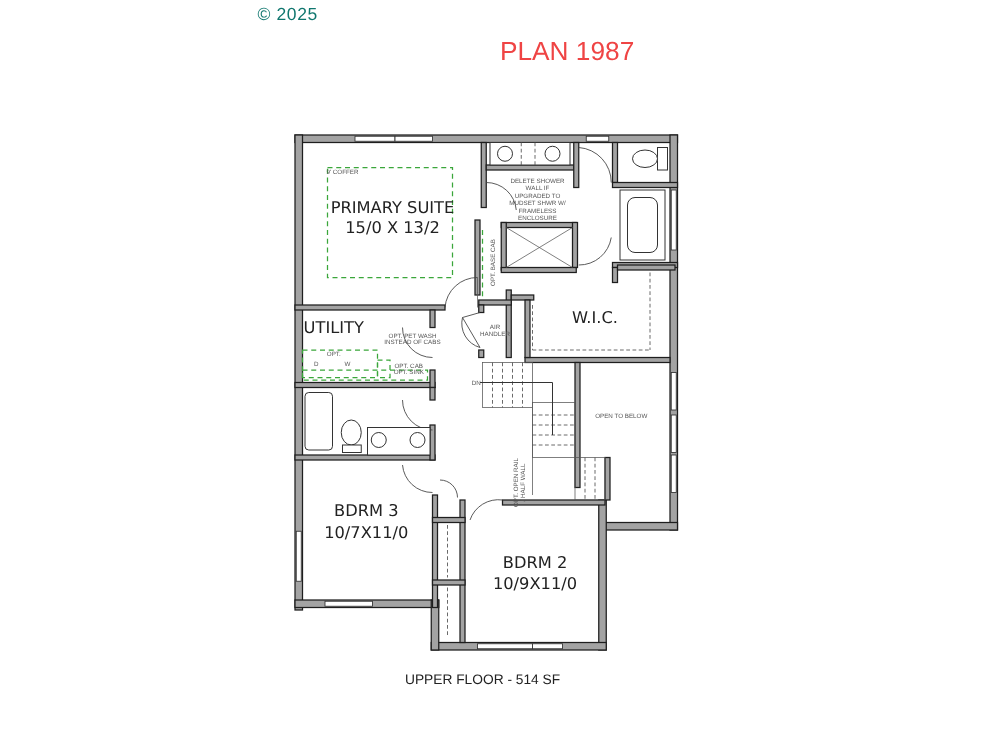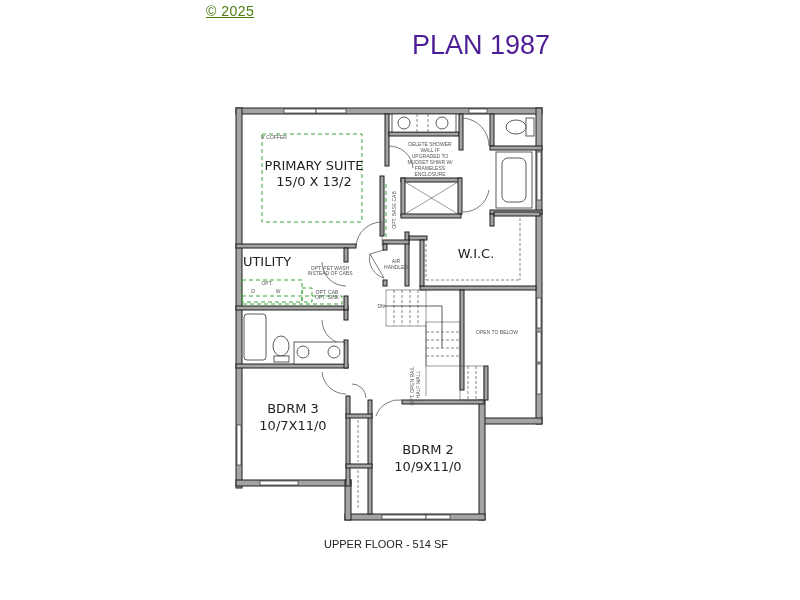--- a/index.html
+++ b/index.html
@@ -1,18 +1,18 @@
 <!DOCTYPE html>
 <html><head>
 <meta charset="utf-8">
 <style>
   html, body { margin: 0; padding: 0; background: #ffffff; }
   body { width: 800px; height: 600px; position: relative; overflow: hidden; font-family: "Liberation Sans", sans-serif; }
-  .copyright { position: absolute; left: 206px; top: 3px; font-size: 14px; color: #4d7c0f; letter-spacing: 0.5px; text-decoration: underline; }
-  .plan-title { position: absolute; left: 412px; top: 30px; font-size: 27px; color: #4c1d95; }
+  .copyright { position: absolute; left: 206px; top: 3px; font-size: 14px; color: #0f766e; letter-spacing: 0.5px; }
+  .plan-title { position: absolute; left: 400px; top: 30px; font-size: 21px; color: #ef4444; }
   .floor-label { position: absolute; left: 324px; top: 538px; font-size: 11px; color: #222; }
   svg.plan { position: absolute; left: 0; top: 0; }
   .room-label { font-family: "DejaVu Sans", sans-serif; fill: #222; text-anchor: middle; }
   .note { font-family: "Liberation Sans", sans-serif; fill: #555; font-size: 5px; text-anchor: middle; }
 </style>
 </head>
 <body>
 
 <div class="copyright">© 2025</div>
 <div class="plan-title">PLAN 1987</div>

